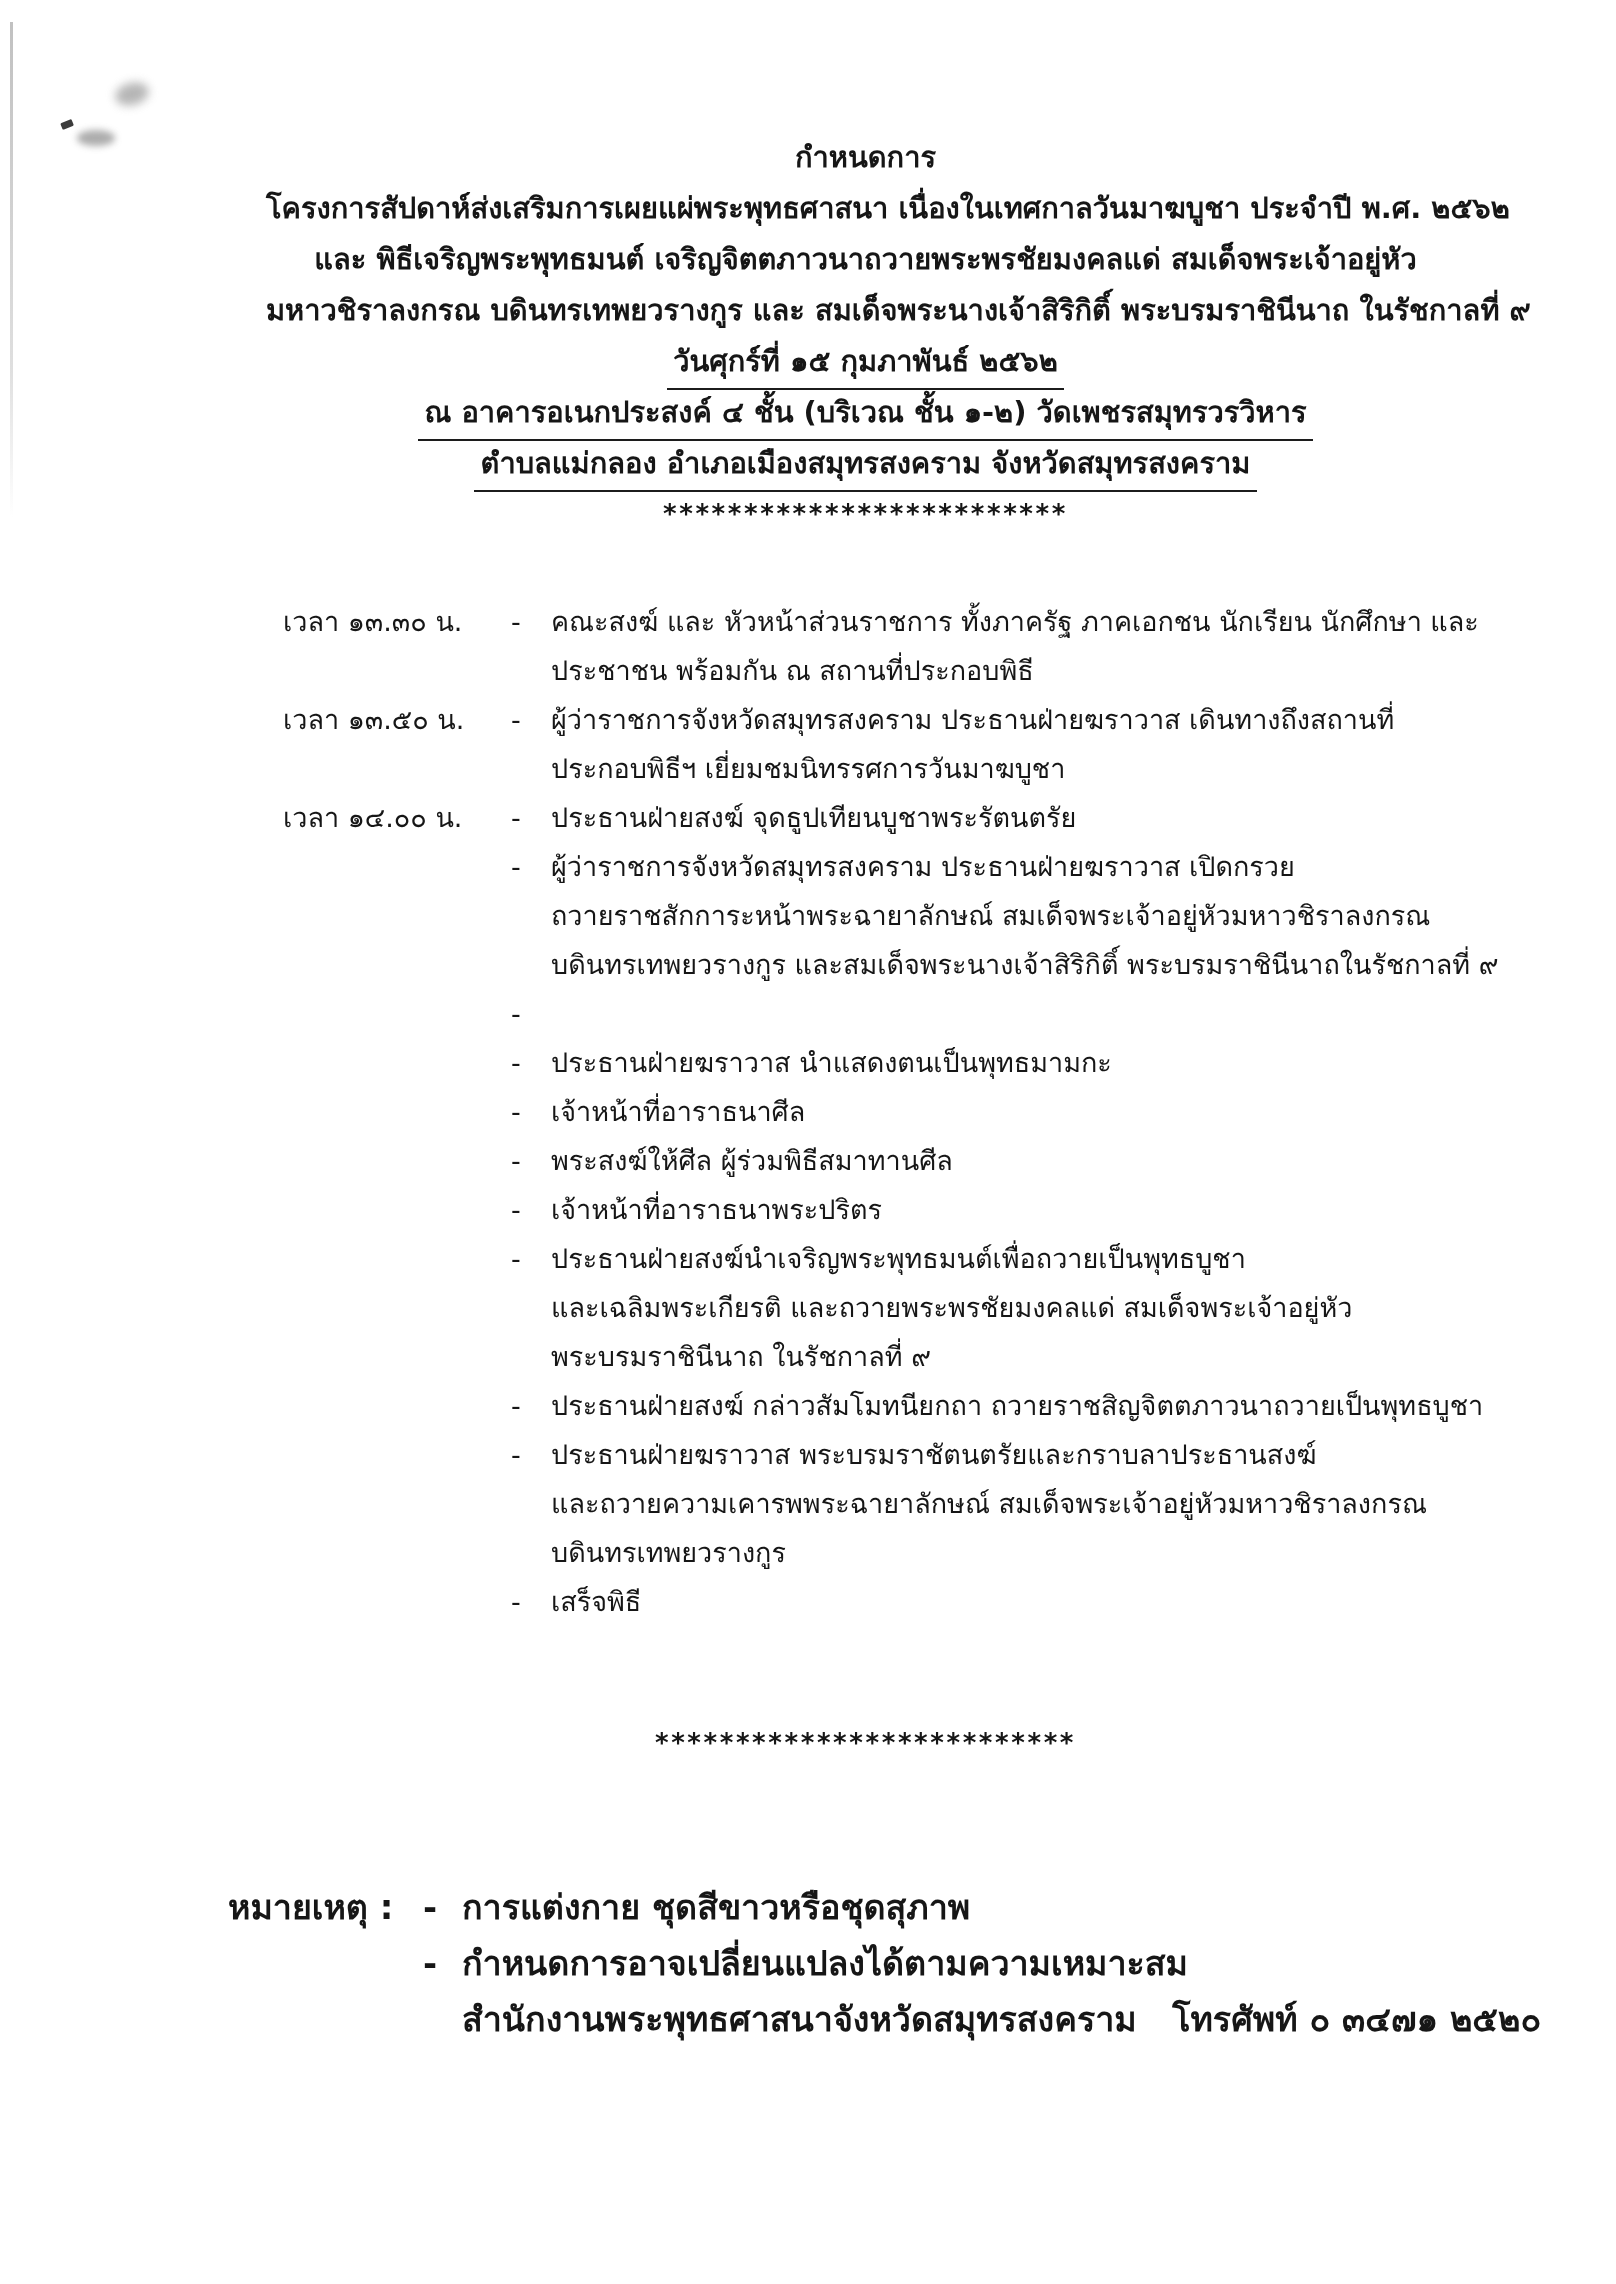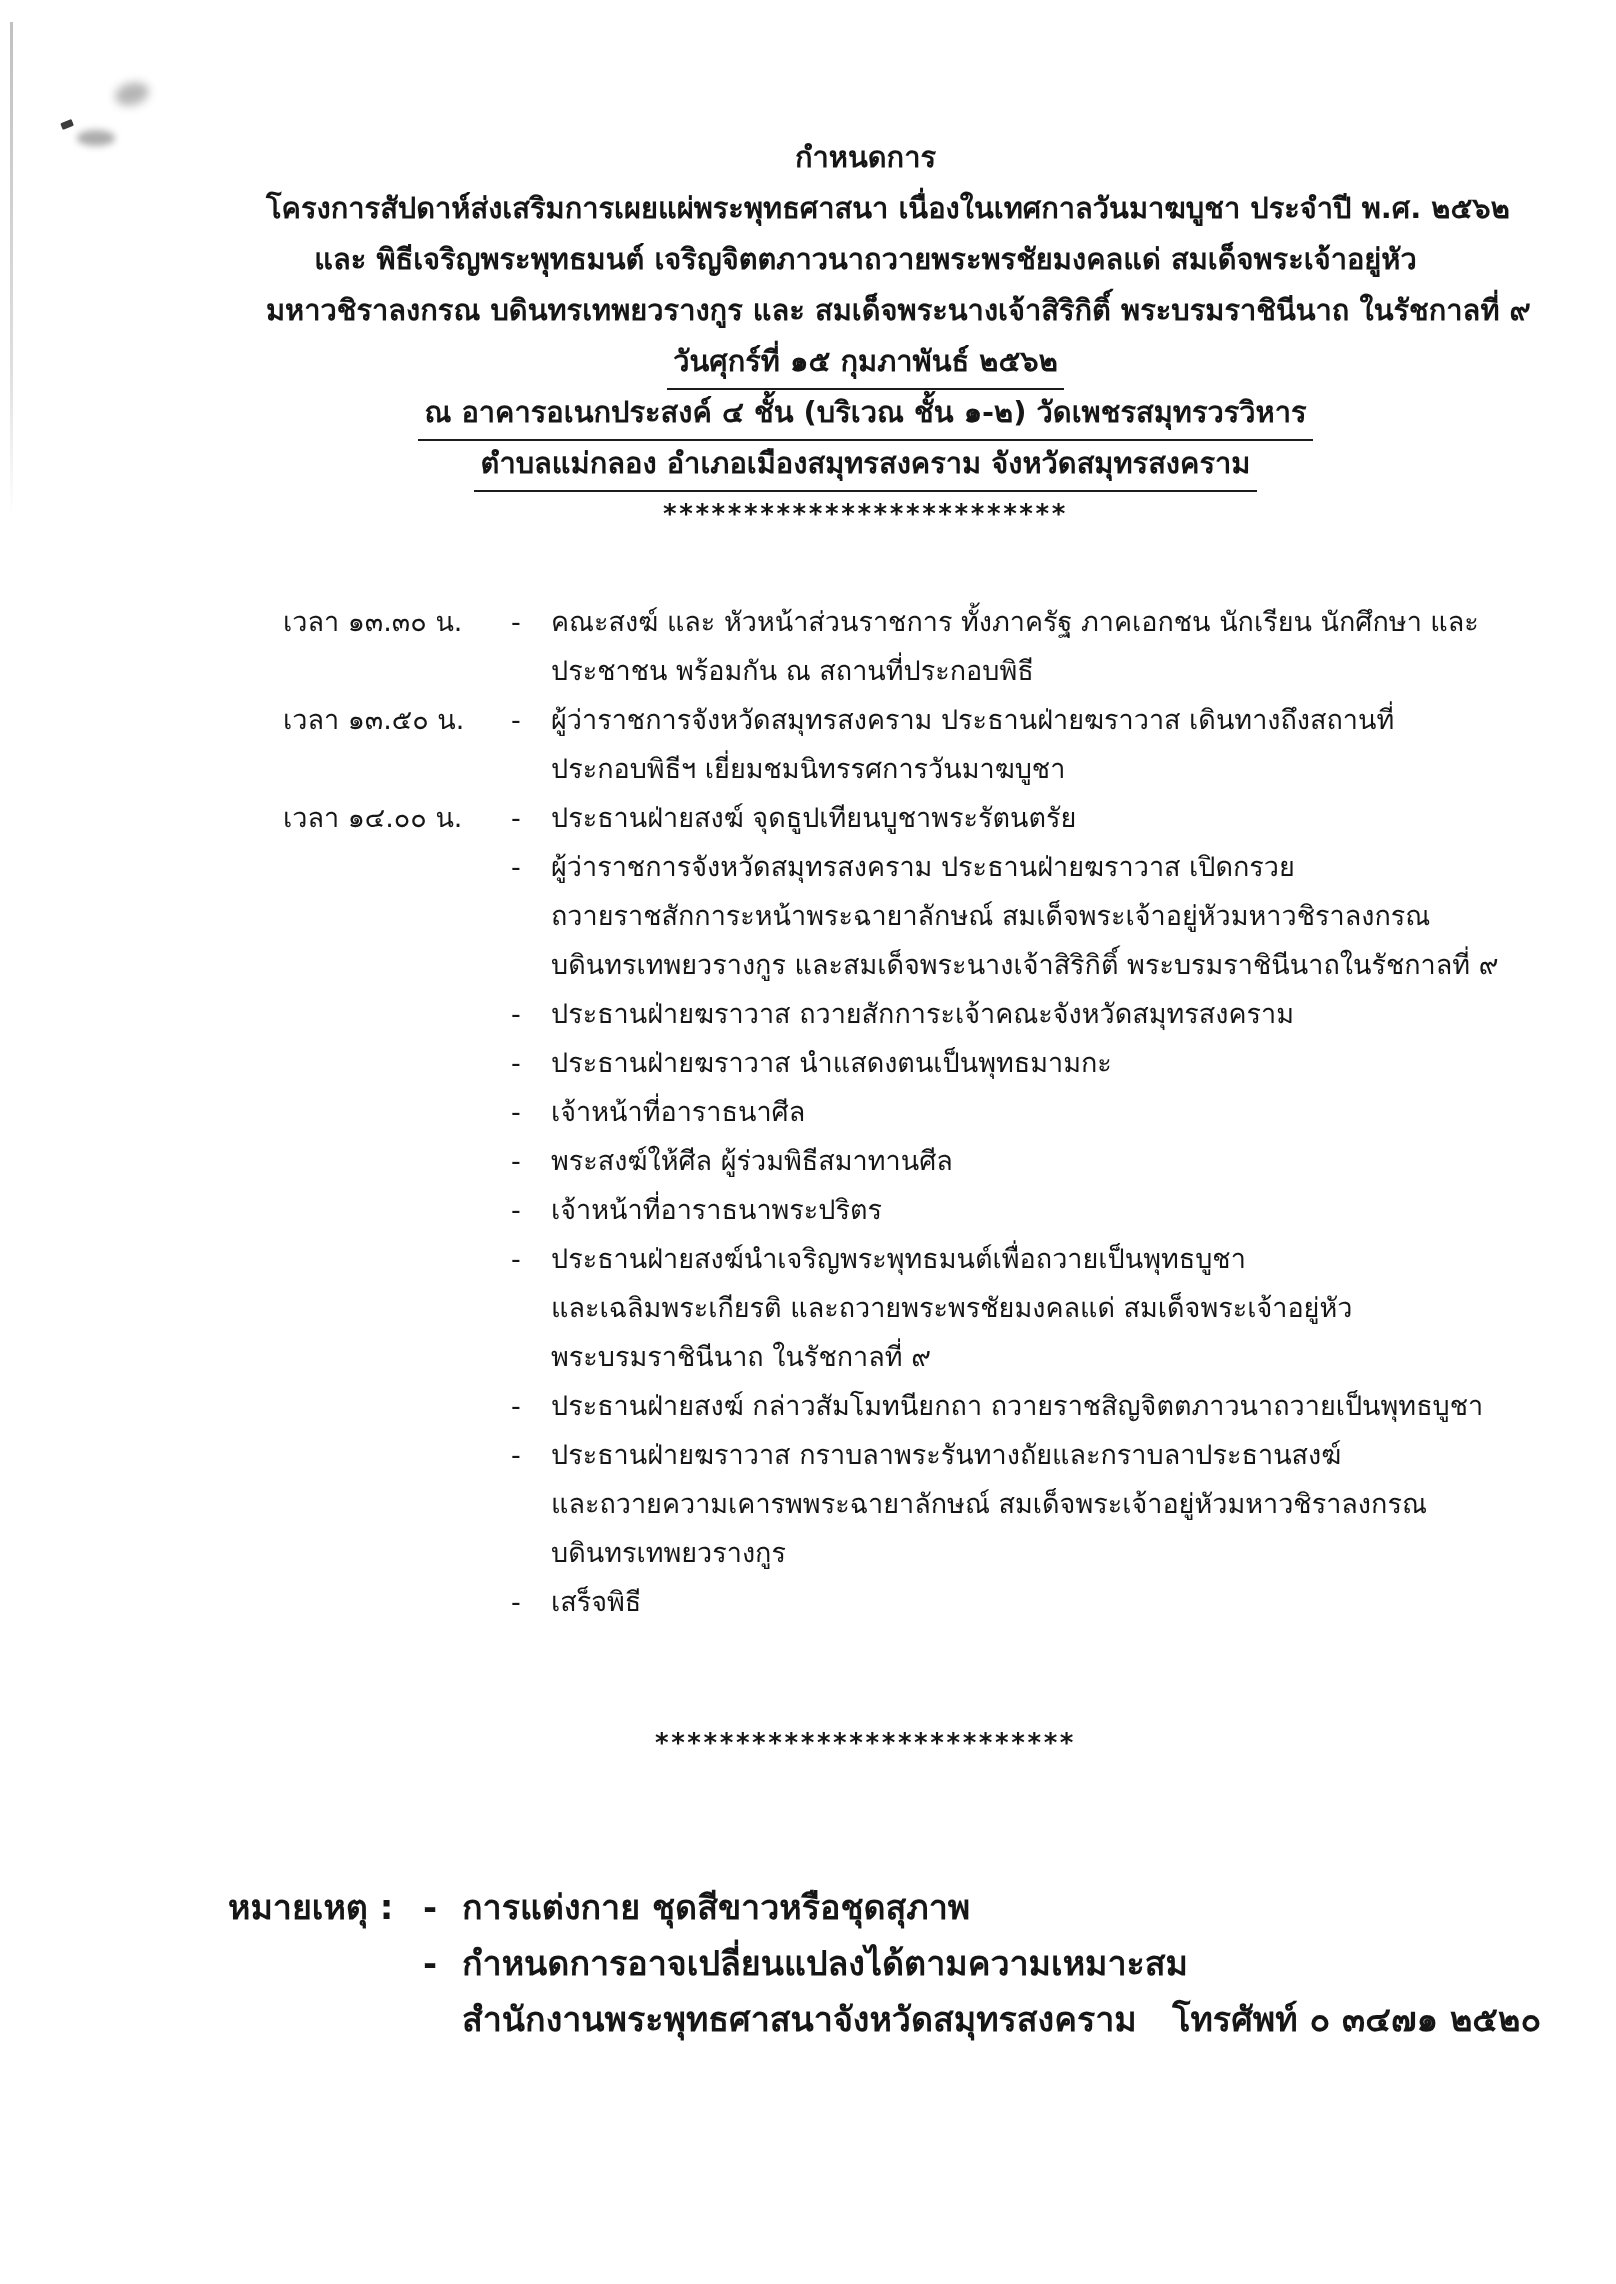--- a/index.html
+++ b/index.html
@@ -122,23 +122,20 @@
       <div class="content">
         <div class="line">ผู้ว่าราชการจังหวัดสมุทรสงคราม ประธานฝ่ายฆราวาส เปิดกรวย</div>
         <div class="line">ถวายราชสักการะหน้าพระฉายาลักษณ์ สมเด็จพระเจ้าอยู่หัวมหาวชิราลงกรณ</div>
         <div class="line">บดินทรเทพยวรางกูร และสมเด็จพระนางเจ้าสิริกิติ์ พระบรมราชินีนาถในรัชกาลที่ ๙</div>
       </div>
     </div>
 
     <div class="srow">
       <div class="time"></div>
       <div class="dash">-</div>
-      <div class="content">
-        <div class="line">ประธานฝ่ายฆราวาส ถวายสักการะเจ้าคณะจังหวัดสมุทรสงคราม</div>
-      </div>
     </div>
 
     <div class="srow">
       <div class="time"></div>
       <div class="dash">-</div>
       <div class="content">
         <div class="line">ประธานฝ่ายฆราวาส นำแสดงตนเป็นพุทธมามกะ</div>
       </div>
     </div>
 
@@ -181,21 +178,21 @@
       <div class="dash">-</div>
       <div class="content">
         <div class="line">ประธานฝ่ายสงฆ์ กล่าวสัมโมทนียกถา ถวายราชสิญจิตตภาวนาถวายเป็นพุทธบูชา</div>
       </div>
     </div>
 
     <div class="srow">
       <div class="time"></div>
       <div class="dash">-</div>
       <div class="content">
-        <div class="line">ประธานฝ่ายฆราวาส กราบลาพระรันทางถัยและกราบลาประธานสงฆ์</div>
+        <div class="line">ประธานฝ่ายฆราวาส พระบรมราชัตนตรัยและกราบลาประธานสงฆ์</div>
         <div class="line">และถวายความเคารพพระฉายาลักษณ์ สมเด็จพระเจ้าอยู่หัวมหาวชิราลงกรณ</div>
         <div class="line">บดินทรเทพยวรางกูร</div>
       </div>
     </div>
 
     <div class="srow">
       <div class="time"></div>
       <div class="dash">-</div>
       <div class="content">
         <div class="line">เสร็จพิธี</div>

